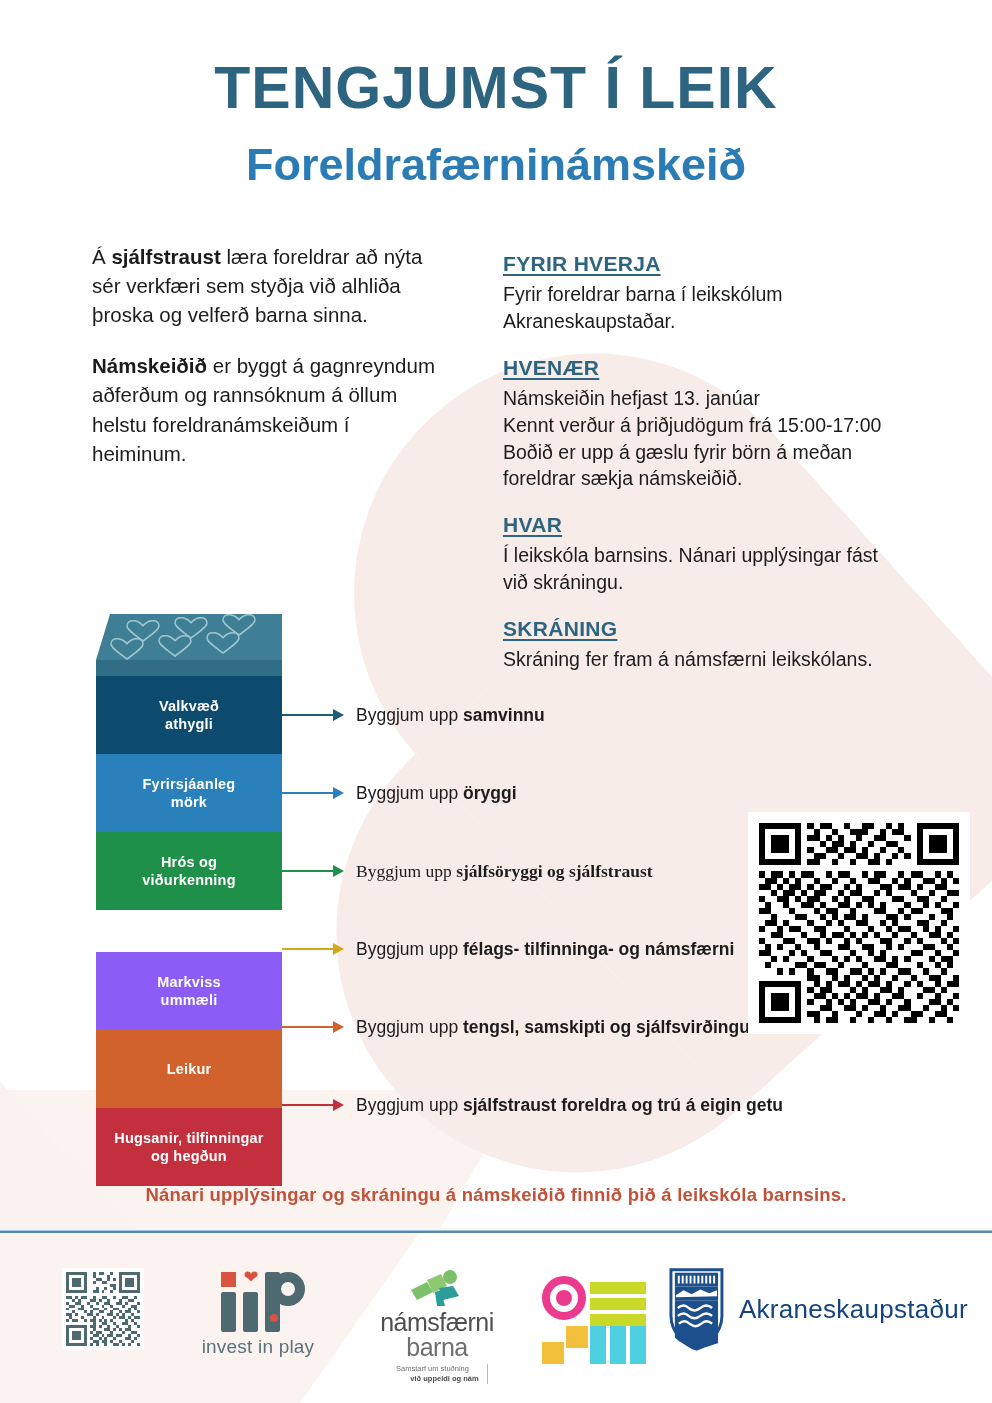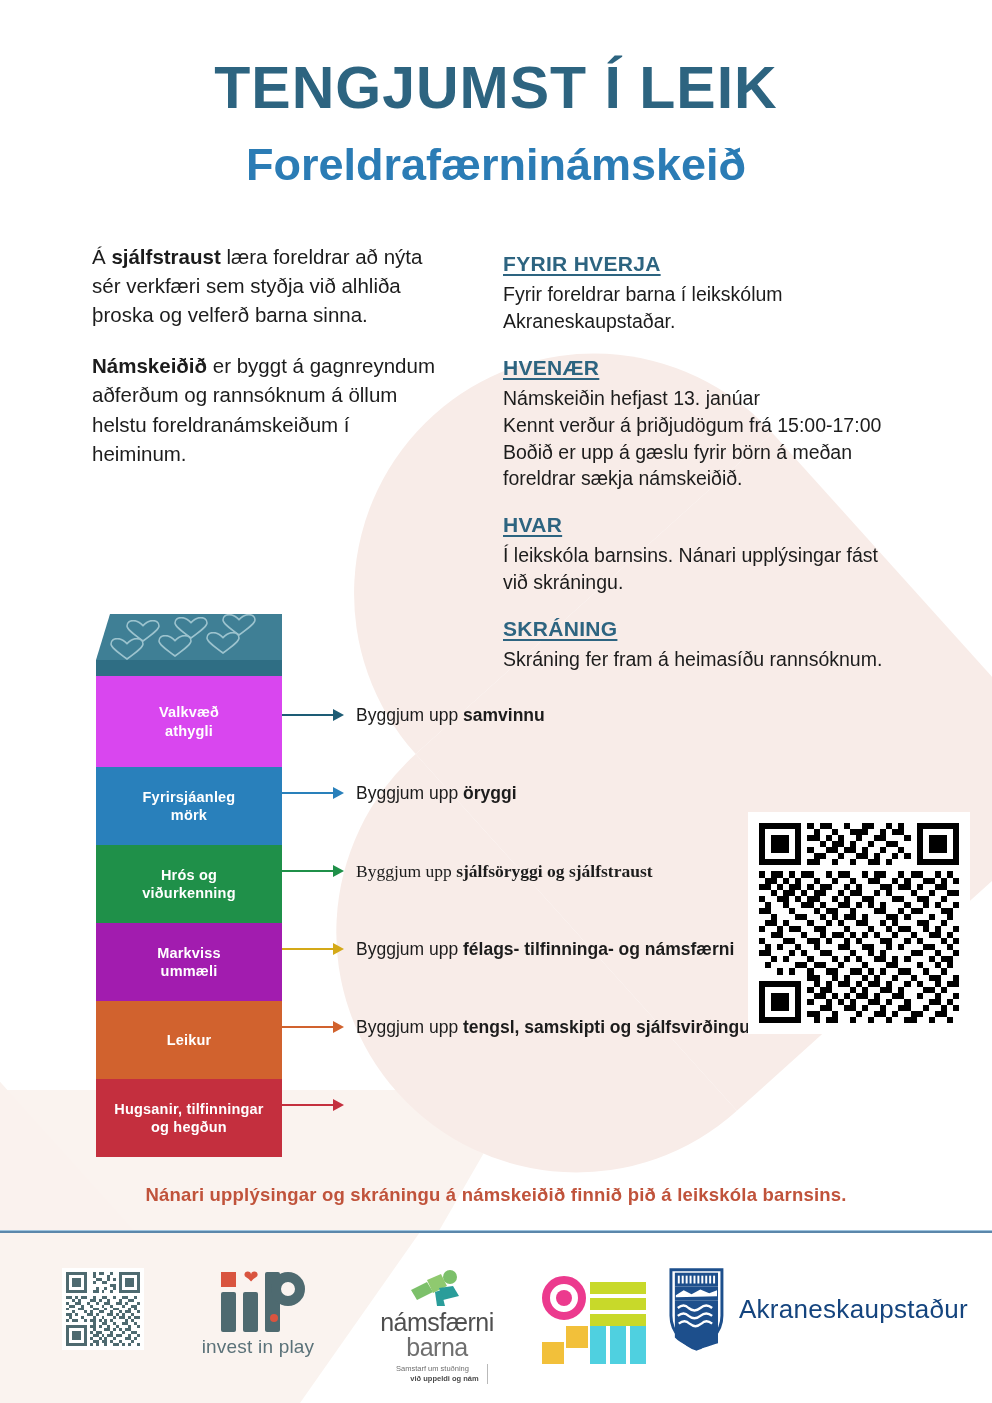--- a/index.html
+++ b/index.html
@@ -178,21 +178,21 @@
             <span class="line">Boðið er upp á gæslu fyrir börn á meðan</span>
             <span class="line">foreldrar sækja námskeiðið.</span>
           </div>
           <div class="sec">
             <h3>HVAR</h3>
             <span class="line">Í leikskóla barnsins. Nánari upplýsingar fást</span>
             <span class="line">við skráningu.</span>
           </div>
           <div class="sec">
             <h3>SKRÁNING</h3>
-            <span class="line">Skráning fer fram á heimasíðu rannsóknum.</span>
+            <span class="line">Skráning fer fram á námsfærni leikskólans.</span>
           </div>
         </div>
     </div>
 
     <div id="stack">
       <div id="brick-top">
         <div class="plate"></div>
         <div class="side"></div>
         <div class="studs" id="studs">
             <div class="stud" style="left: 30px; top: 6px;">
@@ -221,39 +221,39 @@
               </svg>
             </div>
             <div class="stud" style="left: 110px; top: 18px;">
               <svg width="34" height="22" viewBox="0 0 34 22">
                 <path d="M17 21 C6 13 1 9 1 6 C1 2.5 4 0.6 7.2 0.6 C10 0.6 14 2.2 17 5.6 C20 2.2 24 0.6 26.8 0.6 C30 0.6 33 2.5 33 6 C33 9 28 13 17 21 Z" fill="#3f7f95" stroke="#9cc3ce" stroke-width="1.6"></path>
               </svg>
             </div>
           </div>
       </div>
       <div id="blocks-holder">
-          <div class="block" style="background: #d946ef; height: 91px;">
+          <div class="block" style="background: #0c4a6e; height: 78px;">
             <div>
               <div>Valkvæð</div>
               <div>athygli</div>
             </div>
           </div>
           <div class="block" style="background: rgb(41, 128, 187); height: 78px;">
             <div>
               <div>Fyrirsjáanleg</div>
               <div>mörk</div>
             </div>
           </div>
           <div class="block" style="background: rgb(31, 144, 73); height: 78px;">
             <div>
               <div>Hrós og</div>
               <div>viðurkenning</div>
             </div>
           </div>
-          <div class="block" style="background: #a21caf; height: 78px;">
+          <div class="block" style="background: #8b5cf6; height: 78px; margin-top: 42px;">
             <div>
               <div>Markviss</div>
               <div>ummæli</div>
             </div>
           </div>
           <div class="block" style="background: rgb(209, 98, 46); height: 78px;">
             <div>
               <div>Leikur</div>
             </div>
           </div>
@@ -300,20 +300,21 @@
             <span class="shaft" style="background:#d1622e"></span>
             <span class="head" style="border-left:11px solid #d1622e"></span>
           </span>
           <span class="cap"><span>Byggjum upp </span><b>tengsl, samskipti og sjálfsvirðingu</b></span>
         </div>
         <div class="row" style="top: 479px;">
           <span class="arrow">
             <span class="shaft" style="background:#c42f3e"></span>
             <span class="head" style="border-left:11px solid #c42f3e"></span>
           </span>
+          <span class="cap"><span>Byggjum upp </span><b>sjálfstraust foreldra og trú á eigin getu</b></span>
         </div>
       </div>
 
     <div id="qr-main">
       <svg viewBox="0 0 33 33" shape-rendering="crispEdges">
         <rect width="33" height="33" fill="#fff"></rect>
         <g fill="#000">
           <rect x="0" y="0" width="7" height="1"></rect>
             <rect x="0" y="6" width="7" height="1"></rect>
           <rect x="0" y="0" width="1" height="7"></rect>

